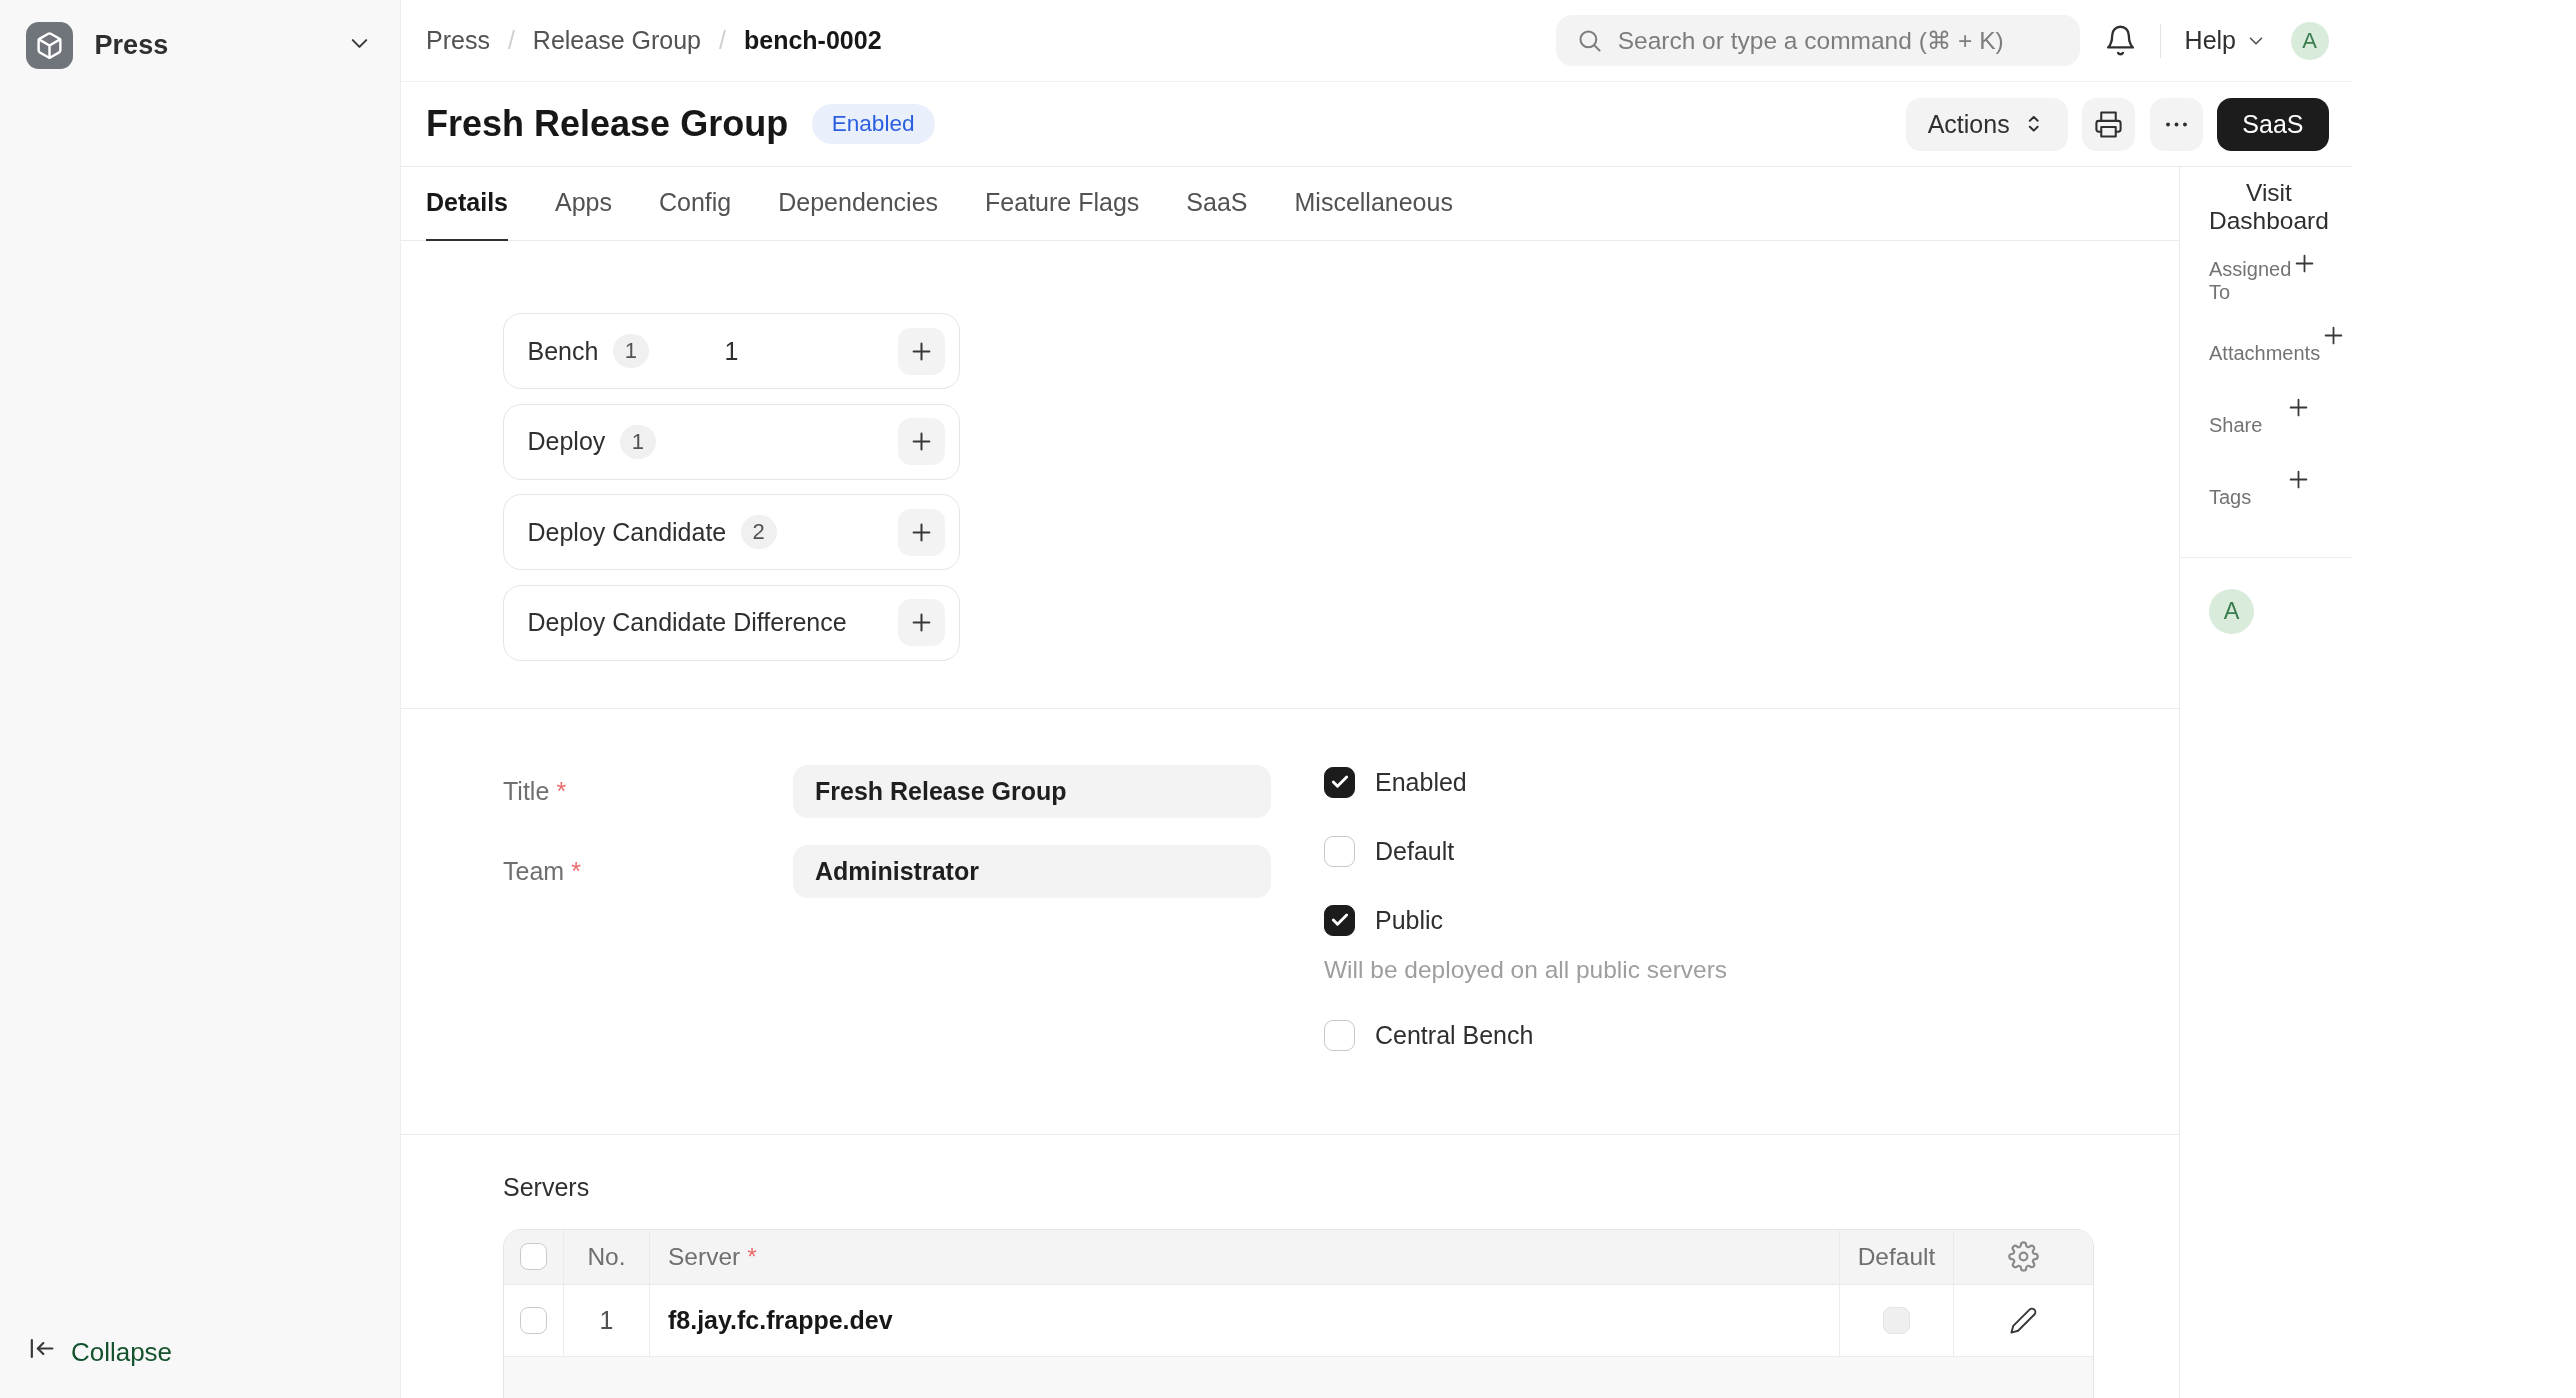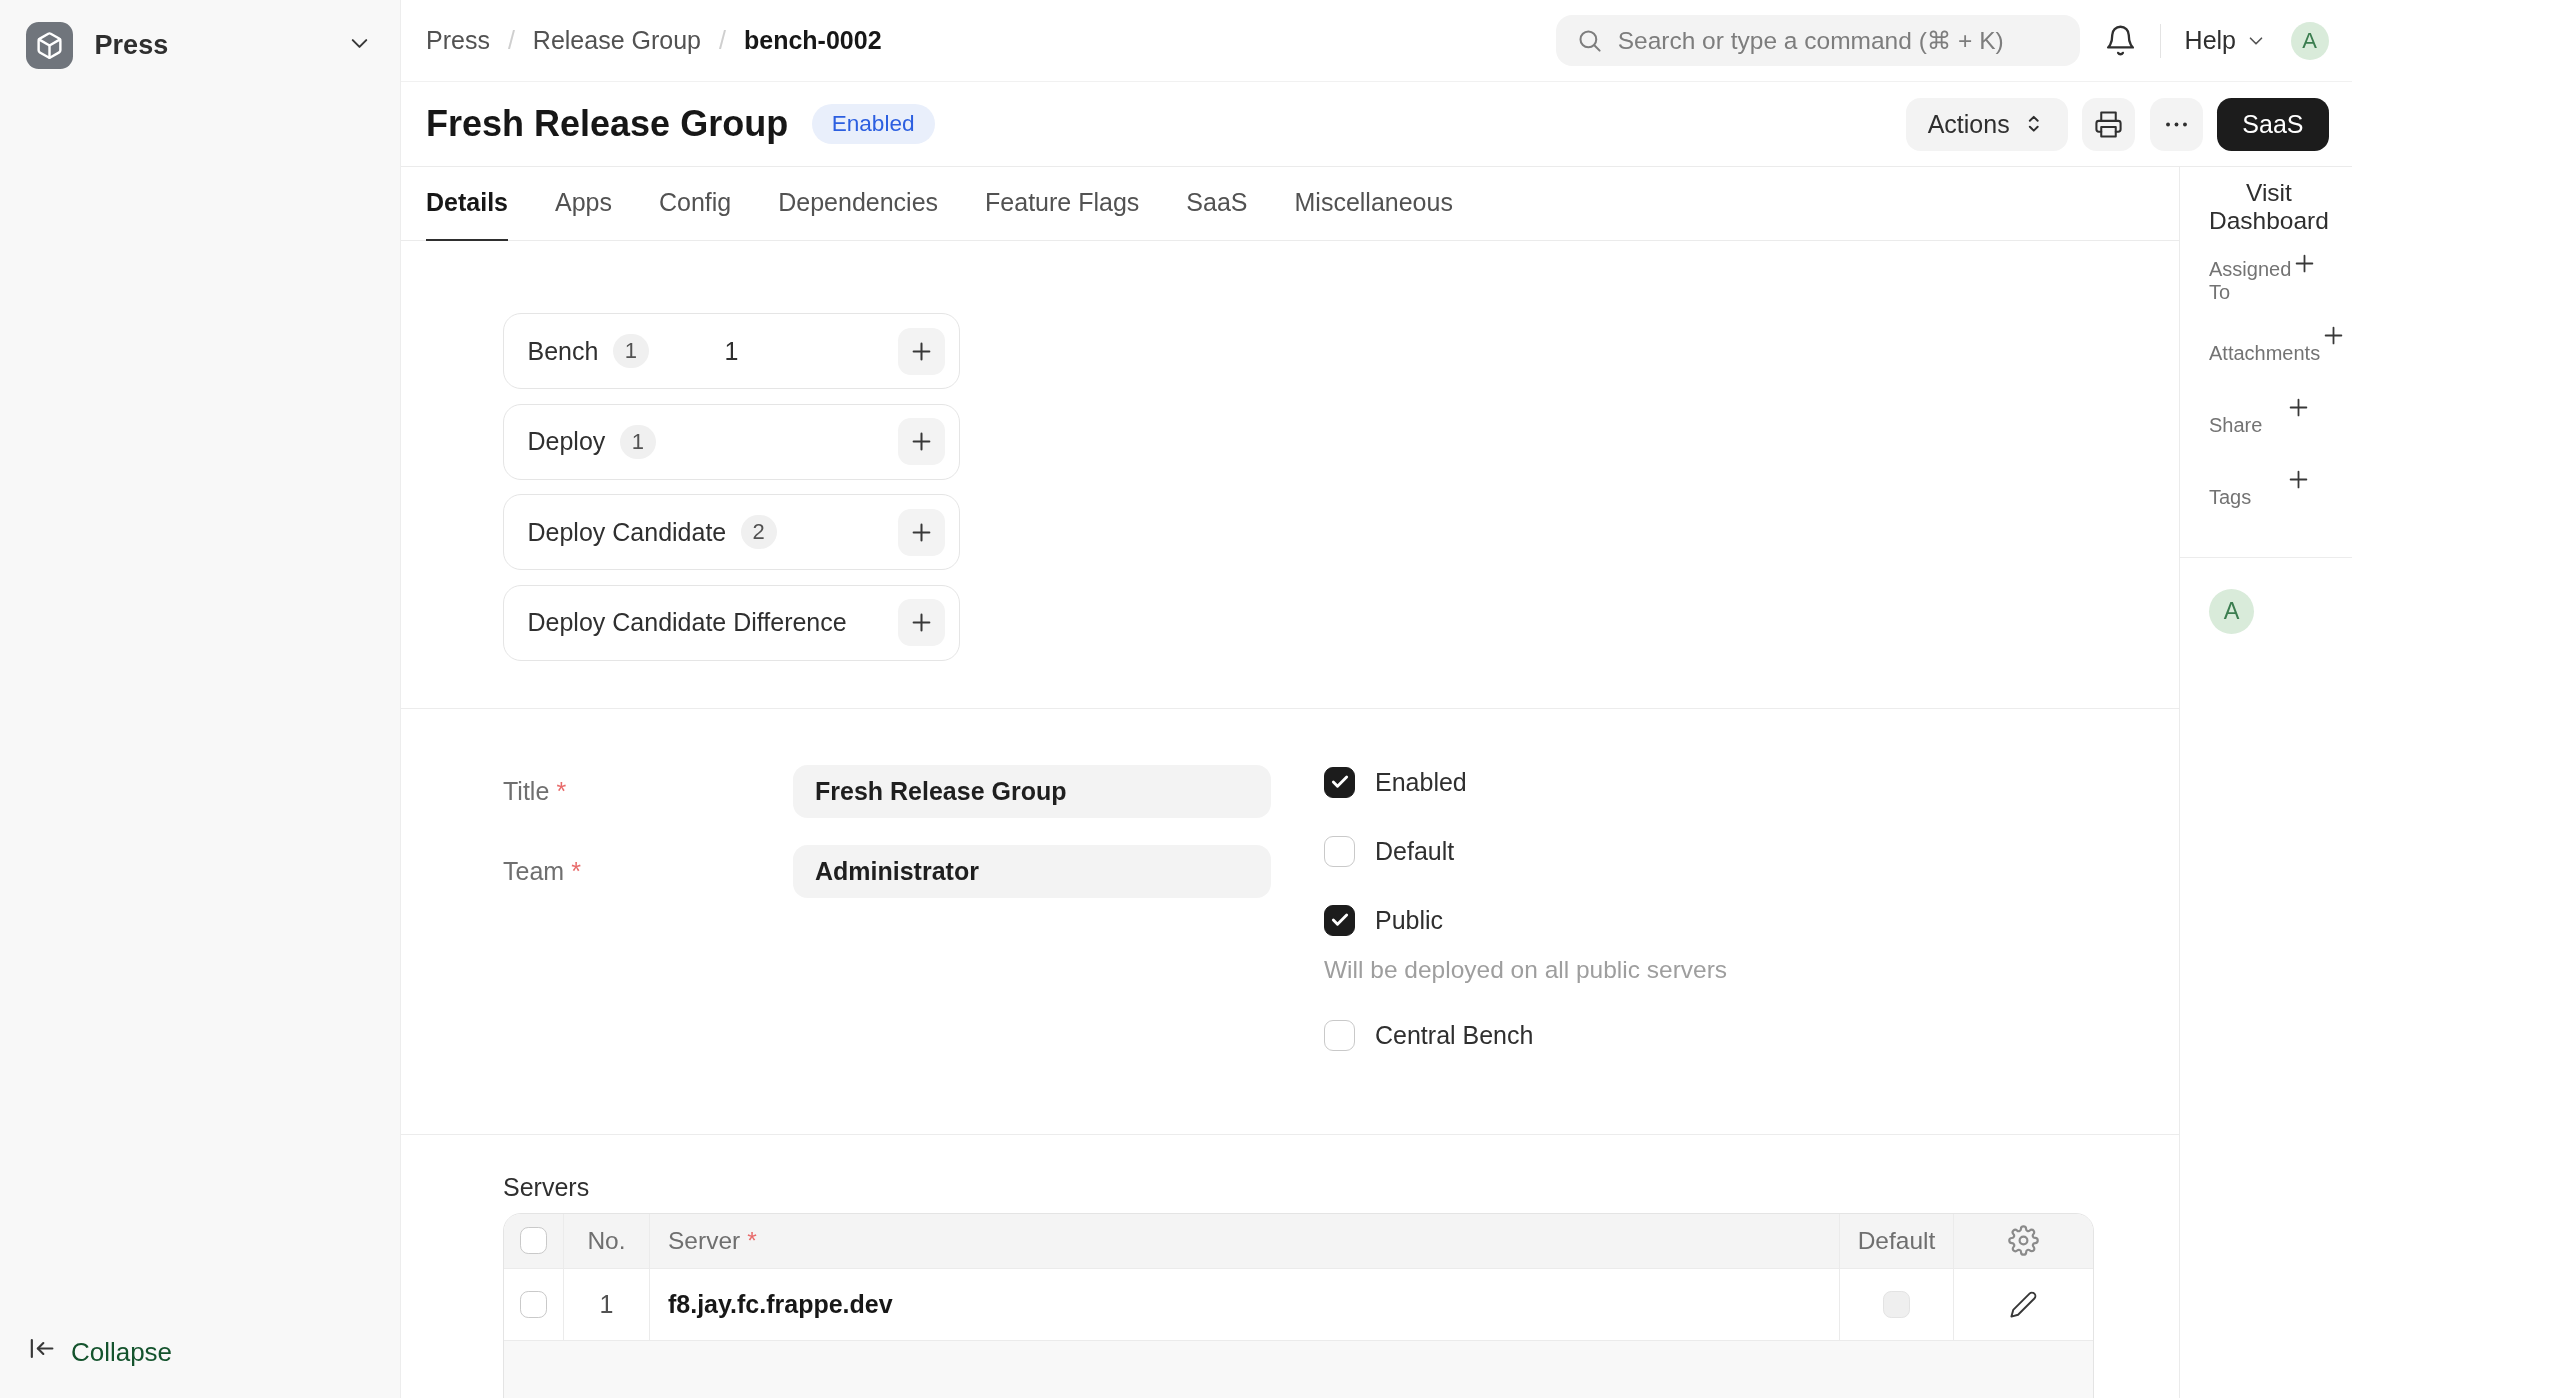--- a/index.html
+++ b/index.html
@@ -139,21 +139,21 @@
   .cb {
     width:31px; height:31px; border-radius:9px; border:1.8px solid #C9C9C9; background:#fff;
     display:flex; align-items:center; justify-content:center; flex:none; cursor:pointer;
   }
   .cb svg { width:20px; height:20px; }
   .cb.checked { background:#1C1C1C; border-color:#1C1C1C; }
   .cb-label { font-size:25px; color:#2F2F2F; }
   .cb-desc { font-size:24.5px; color:#9E9E9E; margin:-18px 0 36px 0; }
 
   .servers-section { padding:38px 85px 0 102px; }
-  .section-label { font-size:25px; color:#2F2F2F; margin-bottom:11px; }
+  .section-label { font-size:25px; color:#2F2F2F; margin-bottom:27px; }
   .grid { border:0.9px solid #E4E4E4; border-radius:18px 18px 0 0; overflow:hidden; }
   .grid-header { display:flex; height:54px; background:#F4F4F4; color:#6F6F6F; font-size:24.5px; }
   .grid-row { display:flex; height:72px; background:#fff; border-top:0.9px solid #EBEBEB; font-size:25px; }
   .gcell { display:flex; align-items:center; height:100%; border-right:0.9px solid #EBEBEB; }
   .col-check { width:60px; justify-content:center; }
   .col-no { width:86px; justify-content:center; }
   .col-server { flex:1; padding:0 18px; }
   .col-default { width:114px; justify-content:center; }
   .col-gear { width:139px; justify-content:center; border-right:none; }
   .grid-header .gcell { color:#6F6F6F; }

